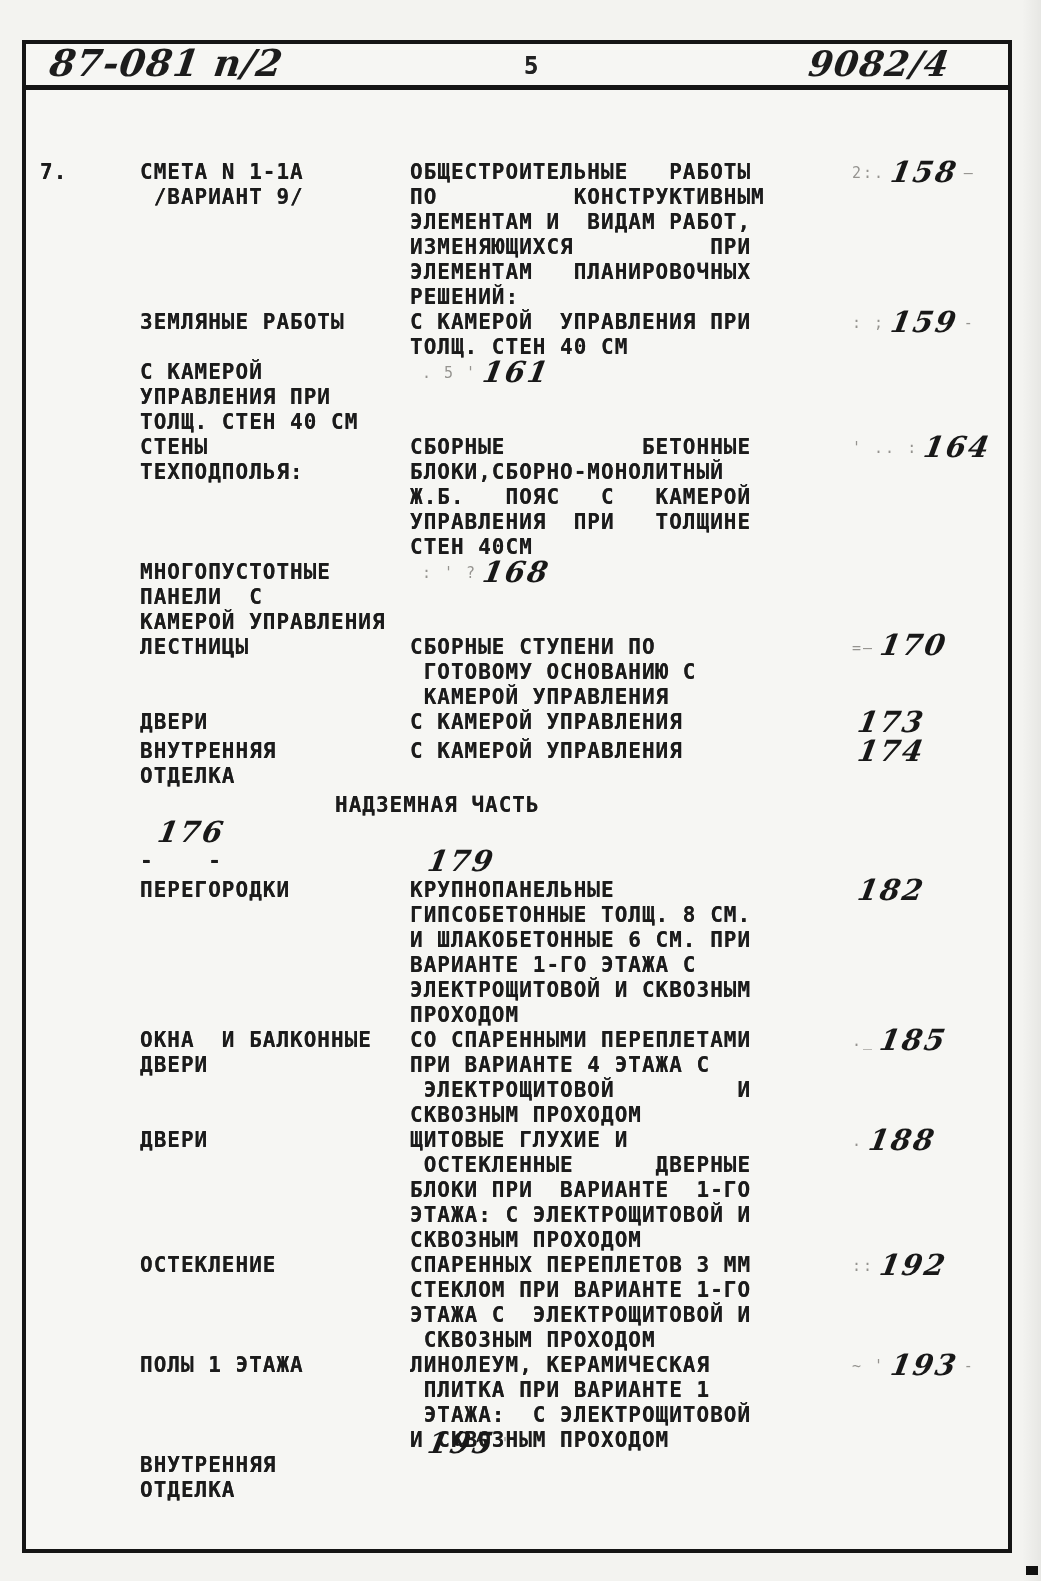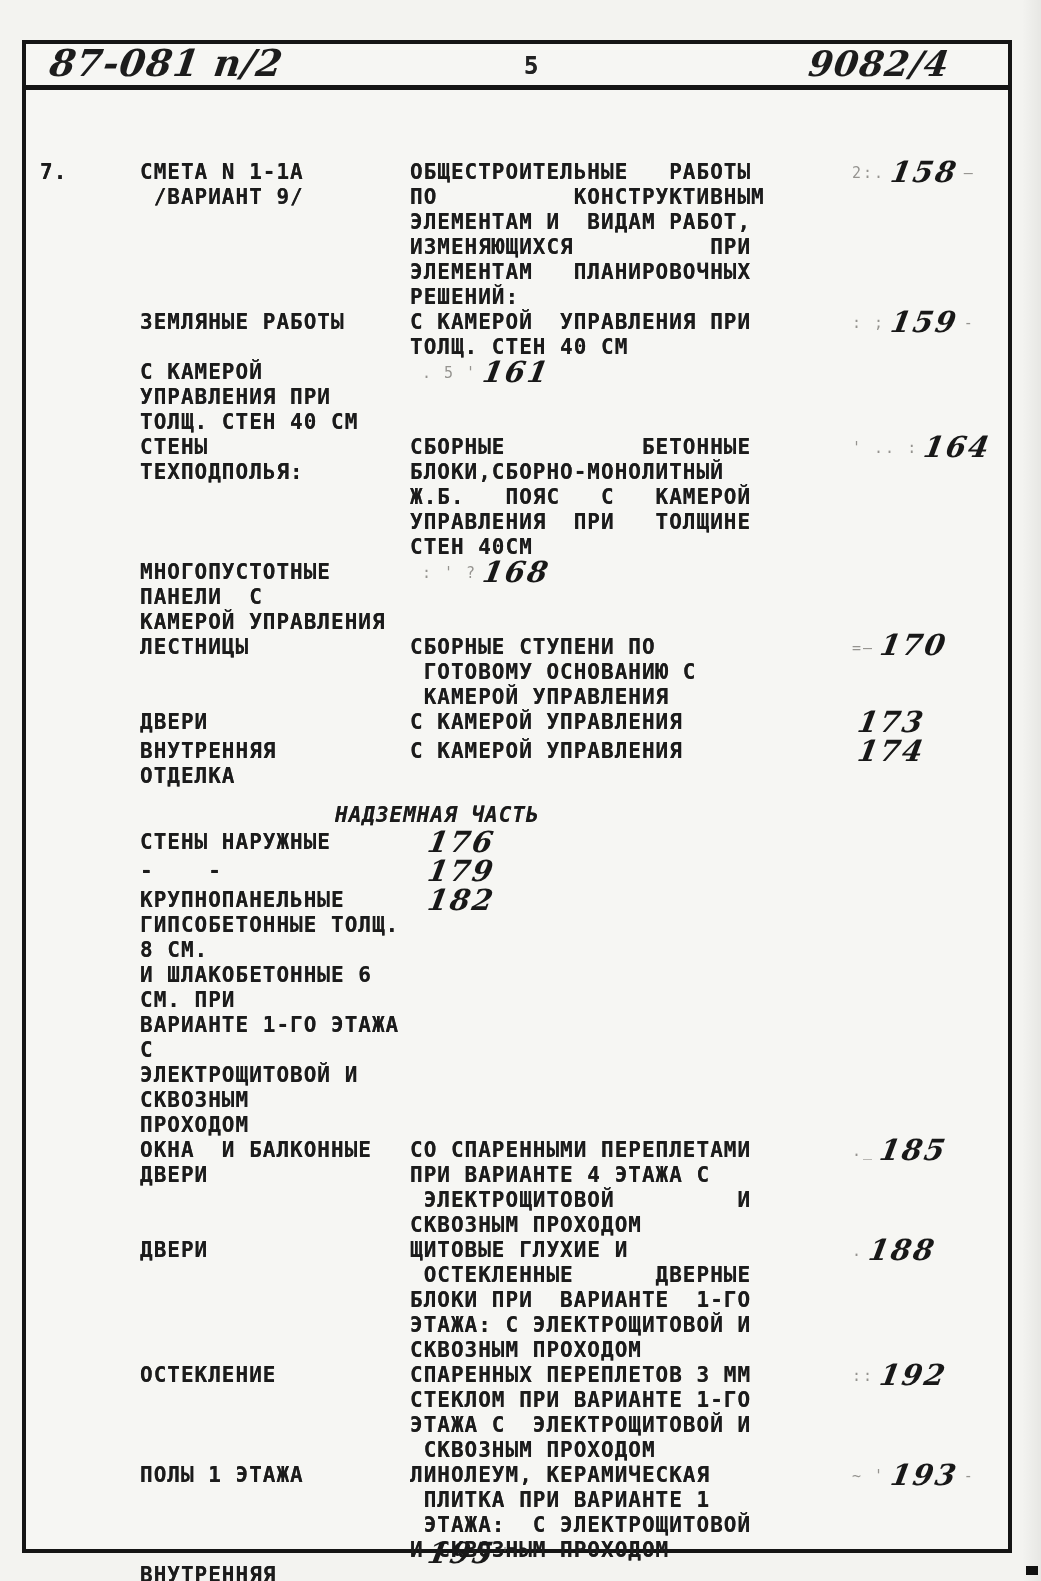--- a/index.html
+++ b/index.html
@@ -43,21 +43,21 @@
   .page-cell{padding-left:6px;white-space:nowrap;}
   .pageno{
     font-family:"DejaVu Serif", serif;font-style:italic;font-weight:bold;
     font-size:29px;color:#181818;letter-spacing:2px;line-height:25px;
     display:inline-block;transform:skewX(-10deg);
   }
   .mark{
     font-style:normal;font-size:15px;color:#55534e;opacity:.6;
     letter-spacing:2px;display:inline-block;padding:0 6px;vertical-align:4px;
   }
-  .section-row{margin:14px 0 2px 0;font-style:italic;}
+  .section-row{margin:4px 0 2px 0;}
   .section-title{margin-left:295px;display:inline-block;}
   
   #toc .row:last-child .page-cell{transform:translateY(-22px);}
   #toc .row[data-idx="5"] .pageno{transform:skewX(-10deg) translateY(-2px);}
   .corner-tick{
     position:absolute;left:1026px;top:1566px;width:12px;height:9px;
     background:#101010;
   }
   .edge-shade{
     position:absolute;right:0;top:0;width:19px;height:1581px;
@@ -144,32 +144,32 @@
     <span class="cell mid typed">С КАМЕРОЙ УПРАВЛЕНИЯ</span>
     <span class="cell page-cell"><i class="mark pre"></i><b class="pageno">174</b><i class="mark post"></i></span>
   </div>
 
   <div class="row section-row">
     <span class="typed section-title" style="grid-column:1 / -1">НАДЗЕМНАЯ ЧАСТЬ</span>
   </div>
 
   <div class="row" data-idx="9">
     <span class="cell num typed"></span>
-    <span class="cell left typed">СТЕНЫ НАРУЖНЫЕ</span>
     <span class="cell page-cell"><i class="mark pre"></i><b class="pageno">176</b><i class="mark post"></i></span>
   </div>
 
   <div class="row" data-idx="10">
     <span class="cell num typed"></span>
     <span class="cell left typed">-    -</span>
     <span class="cell page-cell"><i class="mark pre"></i><b class="pageno">179</b><i class="mark post"></i></span>
   </div>
 
   <div class="row" data-idx="11">
     <span class="cell num typed"></span>
+    <span class="cell left typed">ПЕРЕГОРОДКИ</span>
     <span class="cell mid typed">КРУПНОПАНЕЛЬНЫЕ
 ГИПСОБЕТОННЫЕ ТОЛЩ. 8 СМ.
 И ШЛАКОБЕТОННЫЕ 6 СМ. ПРИ
 ВАРИАНТЕ 1-ГО ЭТАЖА С
 ЭЛЕКТРОЩИТОВОЙ И СКВОЗНЫМ
 ПРОХОДОМ</span>
     <span class="cell page-cell"><i class="mark pre"></i><b class="pageno">182</b><i class="mark post"></i></span>
   </div>
 
   <div class="row" data-idx="12">

